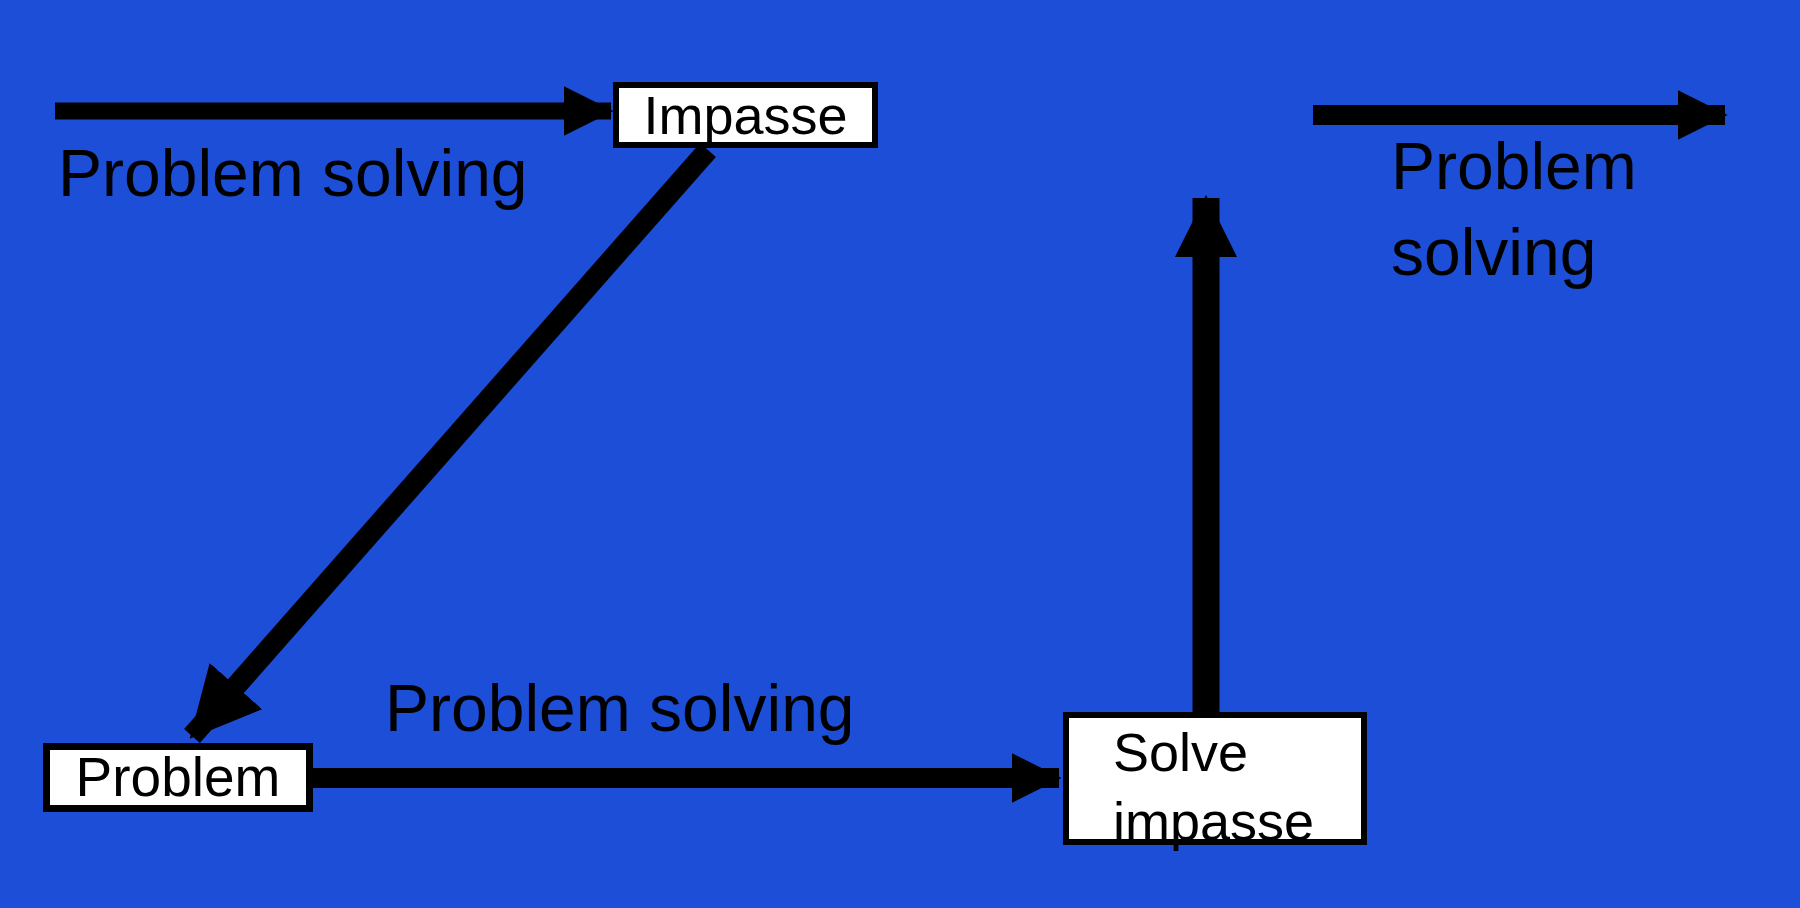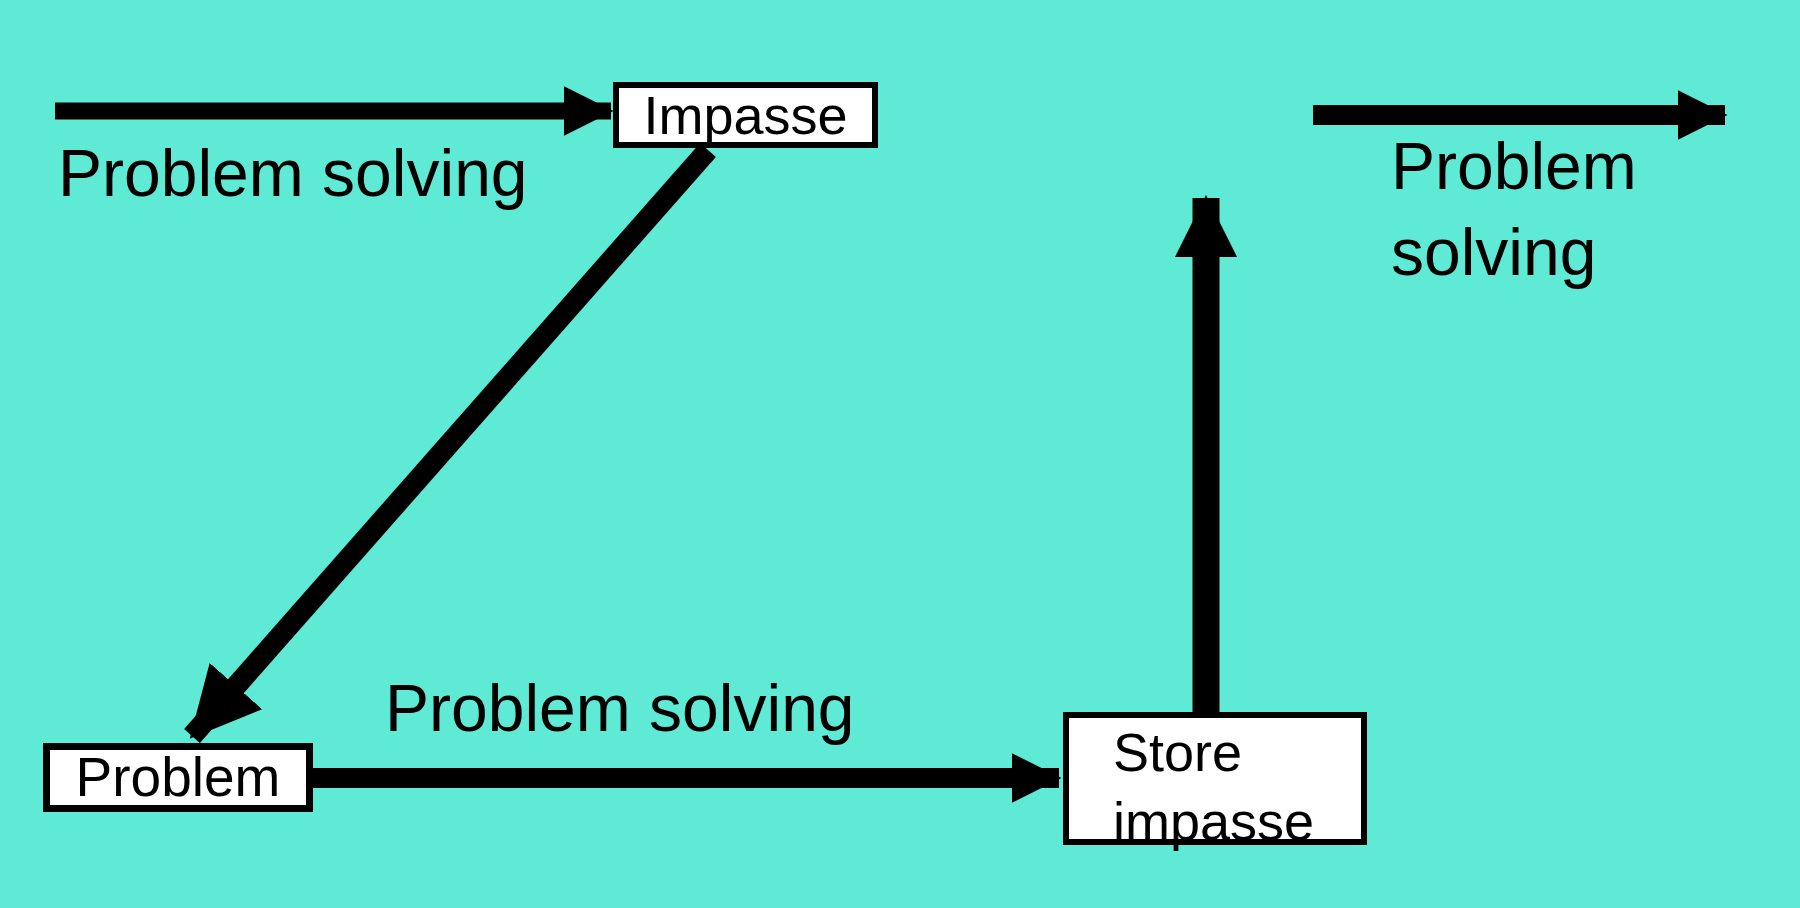--- a/index.html
+++ b/index.html
@@ -4,21 +4,21 @@
 <style>
   html, body {
     margin: 0;
     padding: 0;
     background: #ffffff;
   }
   #stage {
     position: relative;
     width: 1800px;
     height: 908px;
-    background: #5eead4;
+    background: #1d4ed8;
     overflow: hidden;
     font-family: "Liberation Sans", sans-serif;
     color: #000000;
   }
   #arrows {
     position: absolute;
     left: 0;
     top: 0;
     width: 1800px;
     height: 908px;
@@ -121,21 +121,21 @@
     <line x1="313" y1="778" x2="1059" y2="778" stroke-width="20" marker-end="url(#head-h)"></line>
     <line x1="1206" y1="714" x2="1206" y2="198" stroke-width="27" marker-end="url(#head-v)"></line>
     <line x1="1313" y1="115" x2="1725" y2="115" stroke-width="20" marker-end="url(#head-h)"></line>
   </svg>
 
   <div id="node-impasse" class="node node-center">Impasse</div>
 
   <div id="node-subgoal" class="node node-center">Problem</div>
 
 
-  <div id="node-solve-impasse" class="node">Store
+  <div id="node-solve-impasse" class="node">Solve
 impasse</div>
 
   <div id="label-ps-top-left" class="edge-label">Problem solving</div>
 
   <div id="label-ps-bottom" class="edge-label">Problem solving</div>
 
   <div id="label-ps-right" class="edge-label">Problem
 solving</div>
 
 </div>

